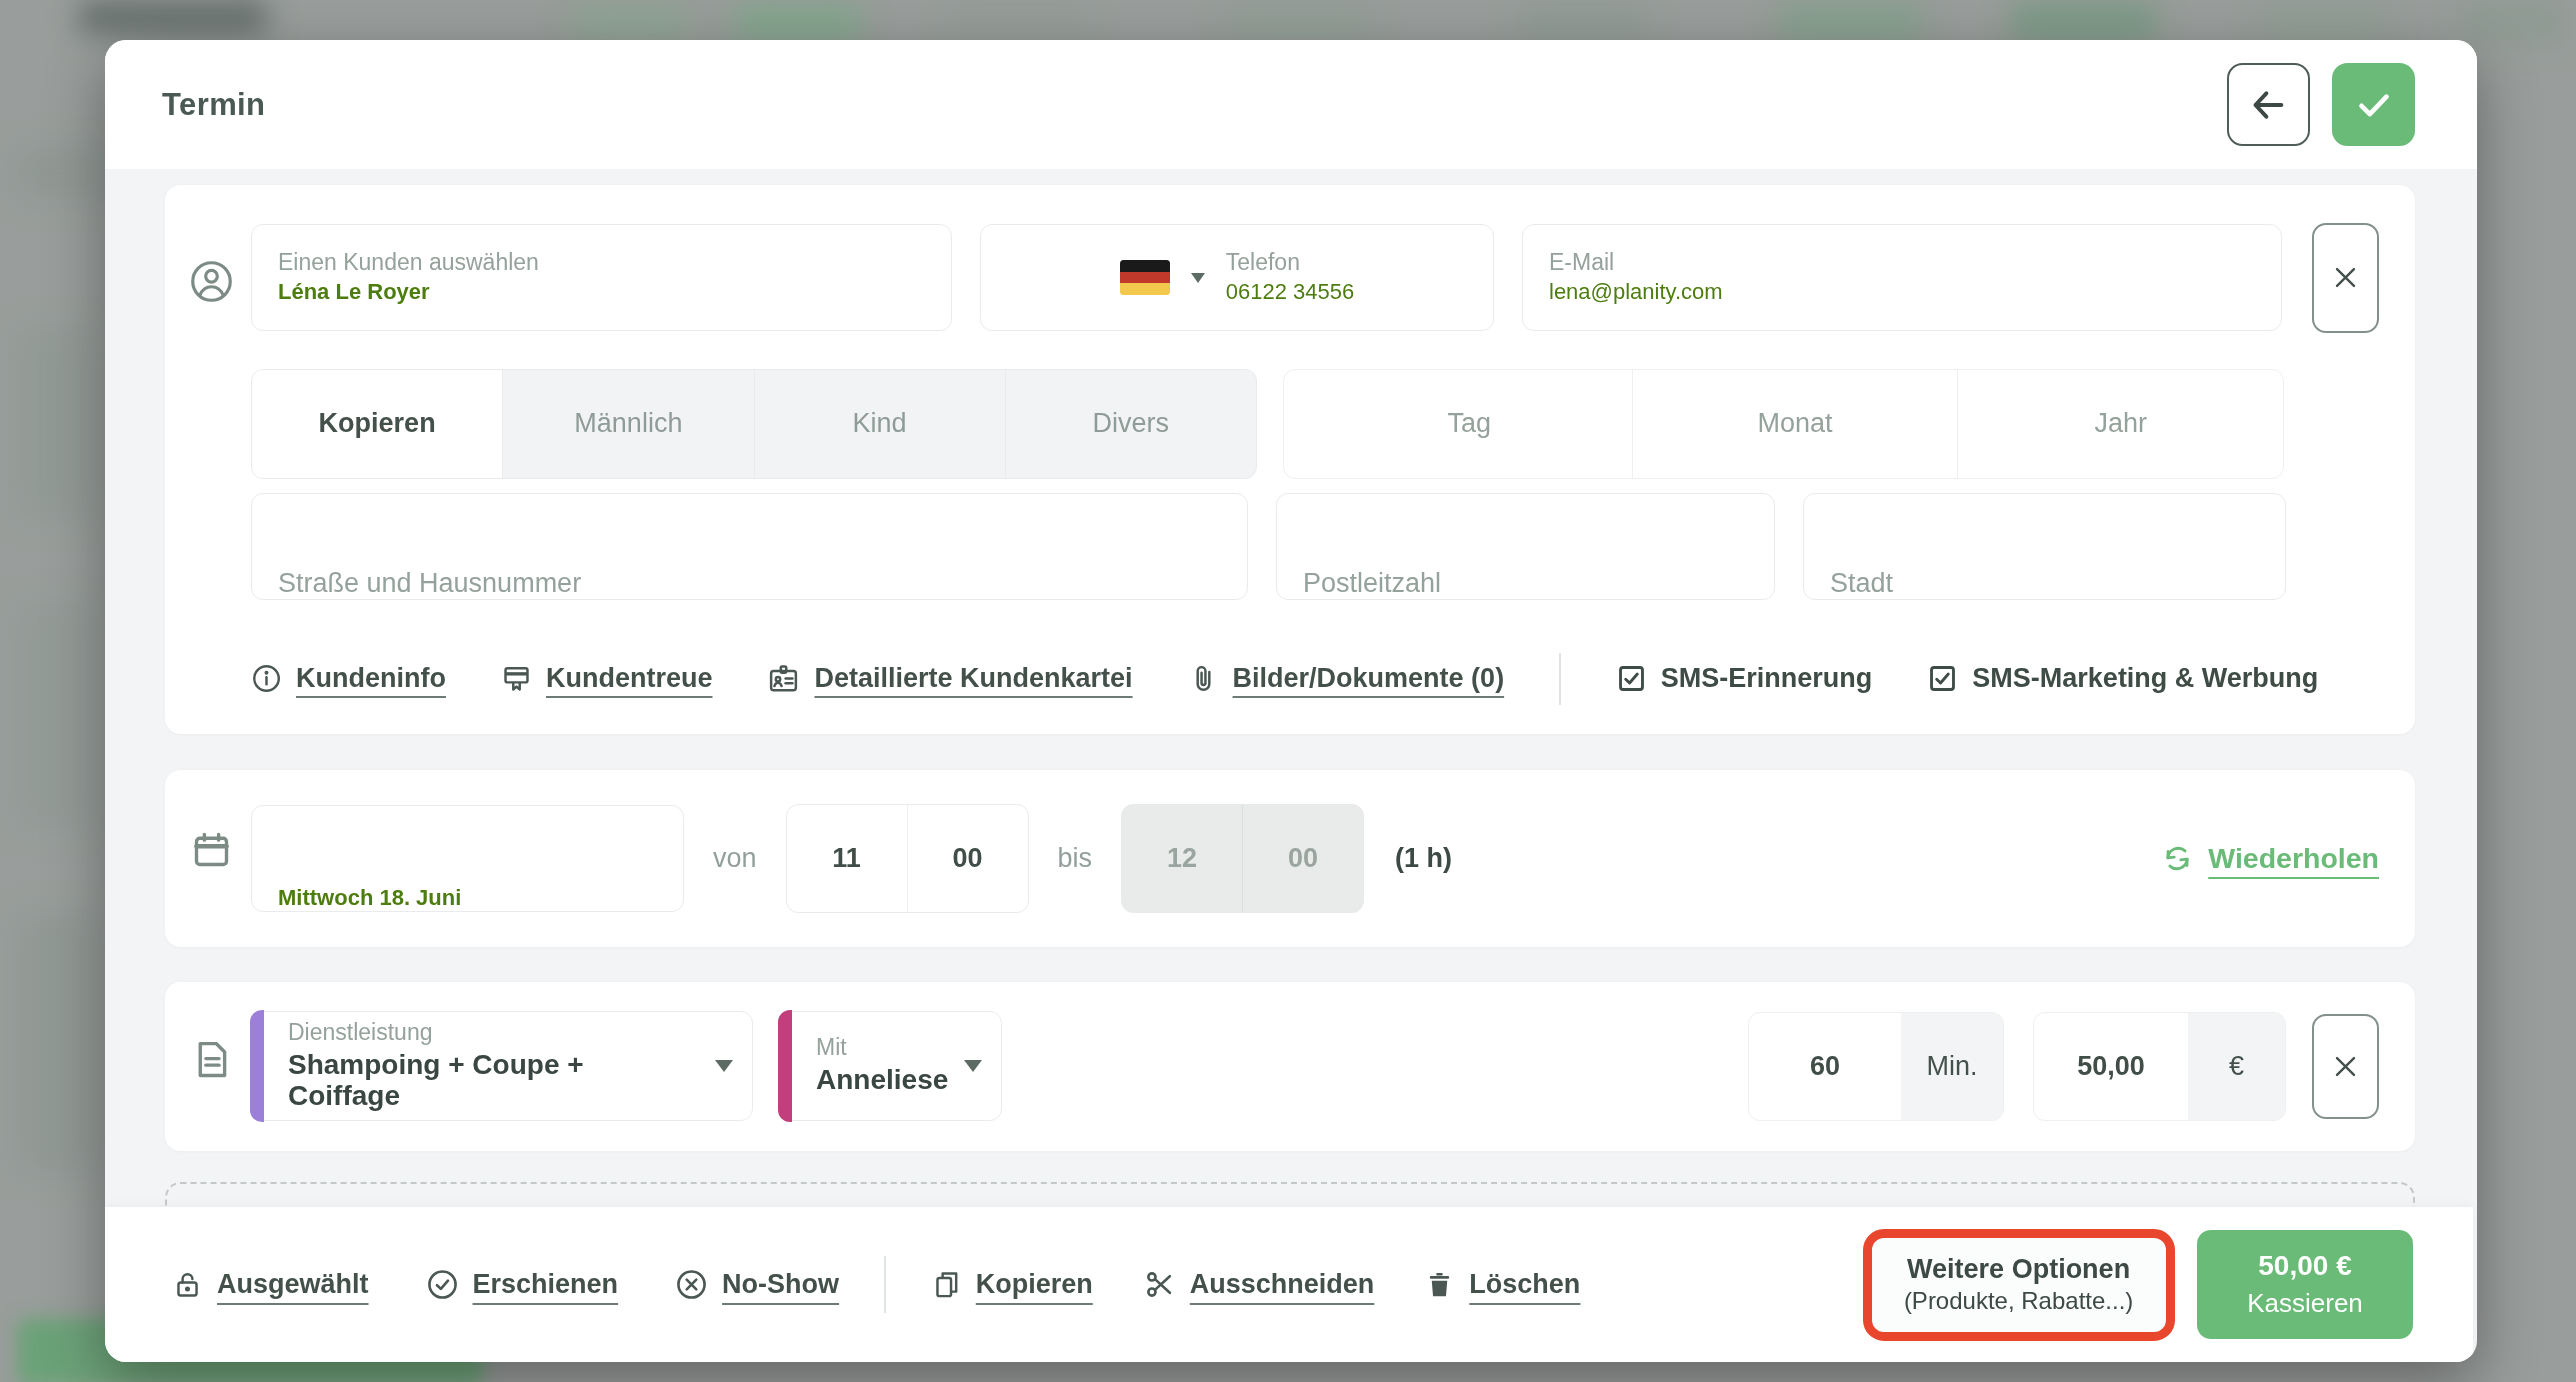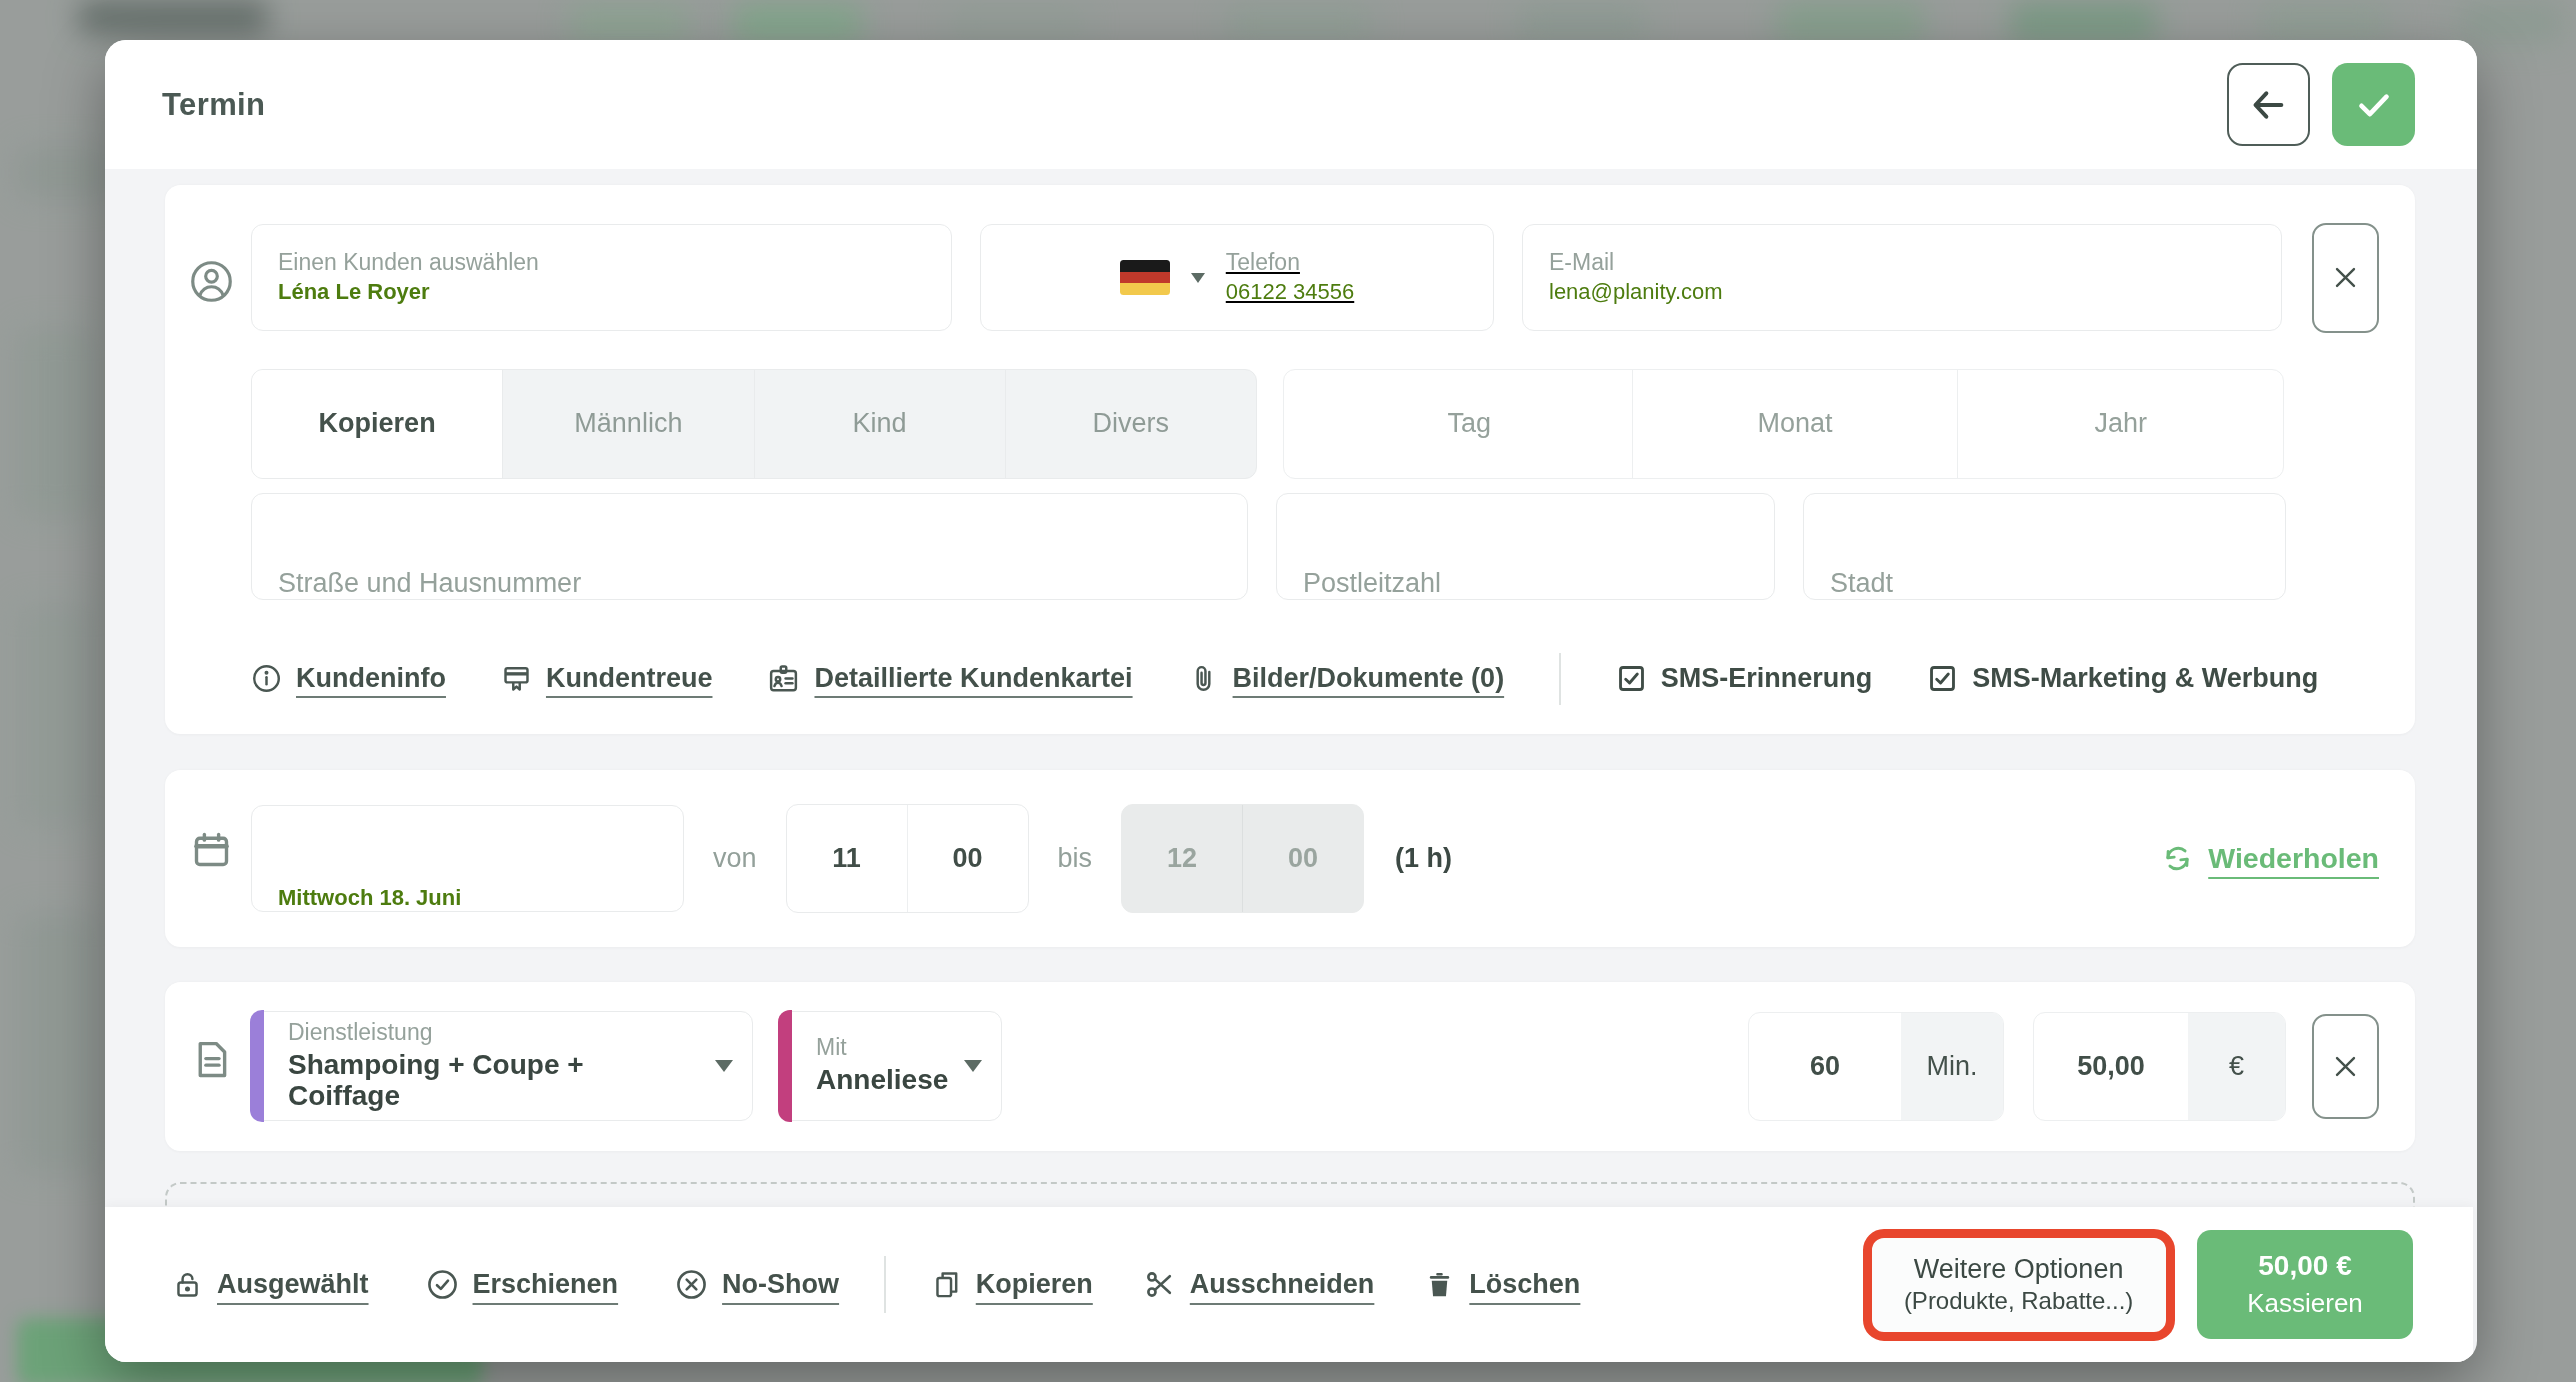--- a/index.html
+++ b/index.html
@@ -155,21 +155,21 @@
   .f-link .txt { font-size:27px; font-weight:600; text-decoration:underline;
     text-underline-offset:9.5px; text-decoration-thickness:1.7px; text-decoration-color:#6d7b75; }
   .f-gap { width:57px; }
   .footer-right { margin-left:auto; display:flex; align-items:center; gap:22.4px; }
   .more-btn {
     box-sizing:border-box; width:312px; height:112px; background:#fbfcfc;
     border:9.5px solid var(--red); border-radius:21px; cursor:pointer;
     display:flex; flex-direction:column; align-items:center; justify-content:center; gap:2.6px;
     padding:0;
   }
-  .more-line1 { font-size:27px; font-weight:400; color:#3c4944; }
+  .more-line1 { font-size:27px; font-weight:700; color:#3c4944; }
   .more-line2 { font-size:24px; color:#3c4944; }
   .checkout-btn {
     box-sizing:border-box; width:216px; height:109px; border:none; border-radius:14px;
     background:var(--green); color:#fff; cursor:pointer;
     display:flex; flex-direction:column; align-items:center; justify-content:center; gap:5.2px;
   }
   .pay-line1 { font-size:28px; font-weight:700; }
   .pay-line2 { font-size:26px; }
 
   svg { display:block; }
@@ -228,21 +228,21 @@
             <circle cx="12" cy="9.2" r="3.1"></circle>
             <path d="M5.8 19.4c1.2-3.2 3.8-4.6 6.2-4.6s5 1.4 6.2 4.6"></path>
           </svg>
       </span>
 
       <div class="rowflex" style="gap:28px;">
         <div class="field" style="width:701px;">
           <div class="lbl">Einen Kunden auswählen</div>
           <div class="val">Léna Le Royer</div>
         </div>
-        <div class="field phone-field" style="width:514px;text-decoration:underline;">
+        <div class="field phone-field" style="width:514px;">
           <span class="flag">
             <div style="background:#1a1a1a;"></div>
               <div style="background:#c0392b;"></div>
               <div style="background:#f2c94c;"></div>
           </span>
           <span class="caret" style="border-left-width:7.8px;border-right-width:7.8px;border-top-width:10.4px;"></span>
           <span class="stack">
             <span class="lbl">Telefon</span>
             <span class="val plain">06122 34556</span>
           </span>

